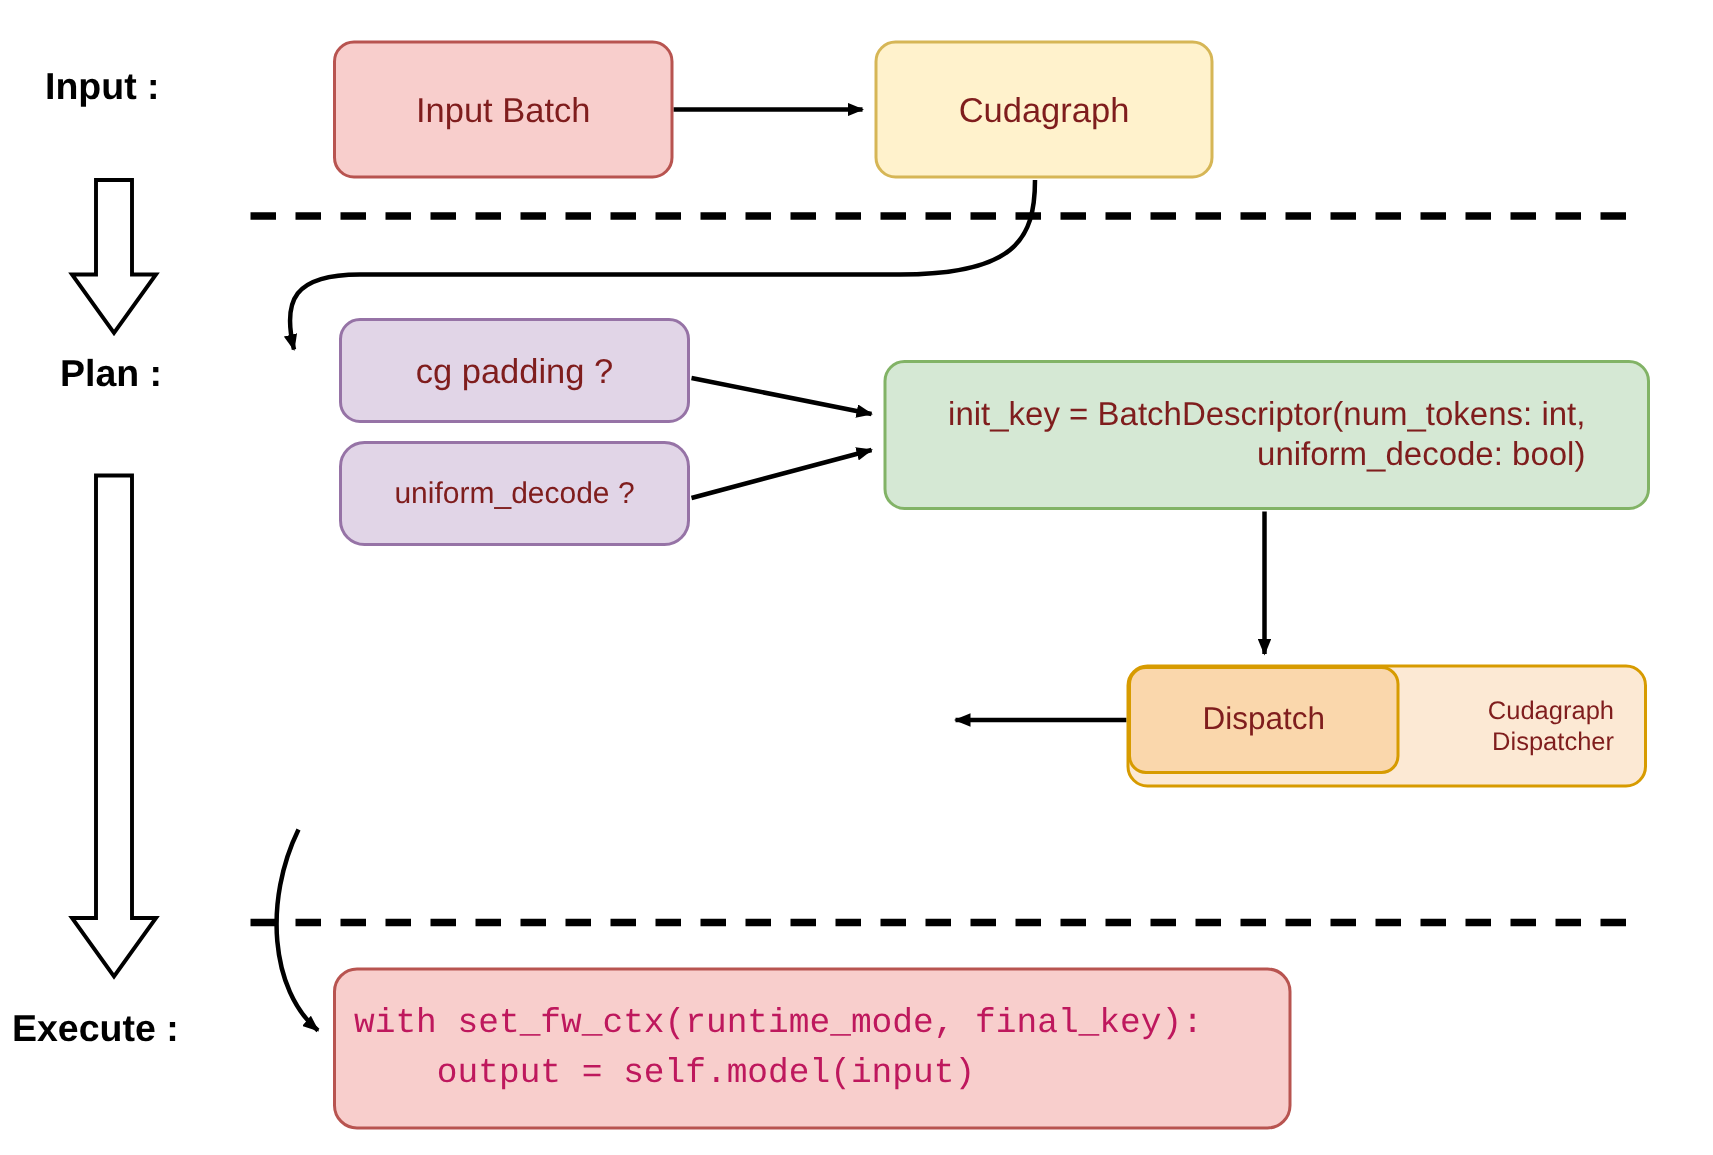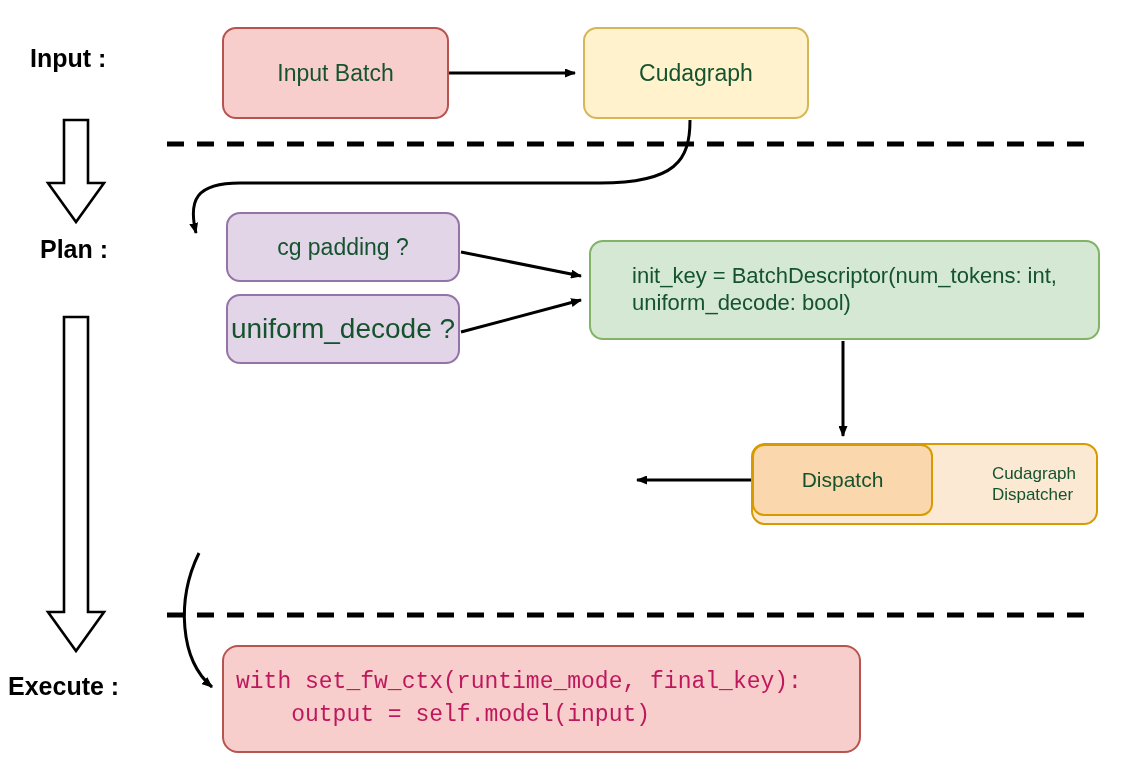--- a/index.html
+++ b/index.html
@@ -26,26 +26,26 @@
     width: 1142px;
     height: 770px;
     pointer-events: none;
   }
   .node {
     position: absolute;
     box-sizing: border-box;
     display: flex;
     align-items: center;
     justify-content: center;
-    text-align: left;
+    text-align: right;
     border-style: solid;
     border-width: 2px;
     border-radius: 14px;
     font-family: "Liberation Sans", sans-serif;
-    color: #14532d;
+    color: #7f1d1d;
     line-height: 1.22;
     white-space: pre-line;
   }
   .stage-label {
     position: absolute;
     font-family: Liberation Sans, sans-serif;
     font-weight: bold;
     font-size: 25px;
     color: #000000;
     white-space: nowrap;
@@ -70,21 +70,21 @@
   #node-preprocess {
     left: 583px; top: 27px; width: 226px; height: 92px;
     background: #fff2cc; border-color: #d6b656; font-size: 23px;
   }
   #node-cg-padding {
     left: 226px; top: 212px; width: 234px; height: 70px;
     background: #e1d5e7; border-color: #9673a6; font-size: 23px;
   }
   #node-uniform-decode {
     left: 226px; top: 294px; width: 234px; height: 70px;
-    background: #e1d5e7; border-color: #9673a6; font-size: 28px;
+    background: #e1d5e7; border-color: #9673a6; font-size: 20px; border-radius: 17px;
   }
   #node-init-key {
     left: 589px; top: 240px; width: 511px; height: 100px;
     background: #d5e8d4; border-color: #82b366; font-size: 22px;
   }
   #node-cudagraph-dispatcher {
     left: 751px; top: 443px; width: 347px; height: 82px;
     background: #fce9d4; border-color: #d79b00;
     font-size: 17px; justify-content: flex-end; padding-right: 20px;
     align-items: center; line-height: 1.25;

